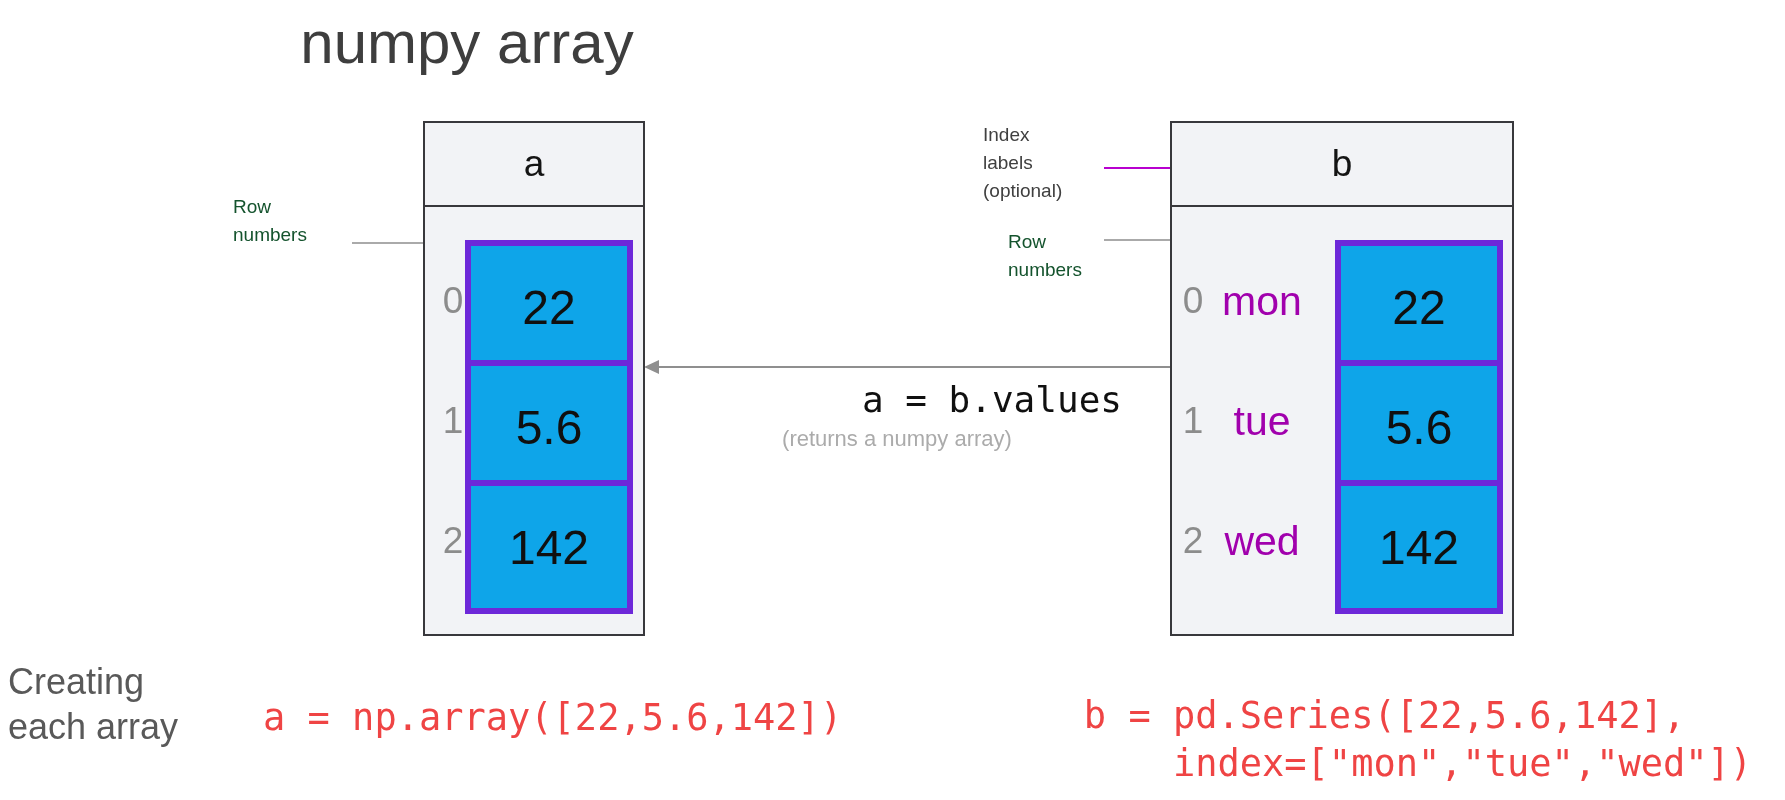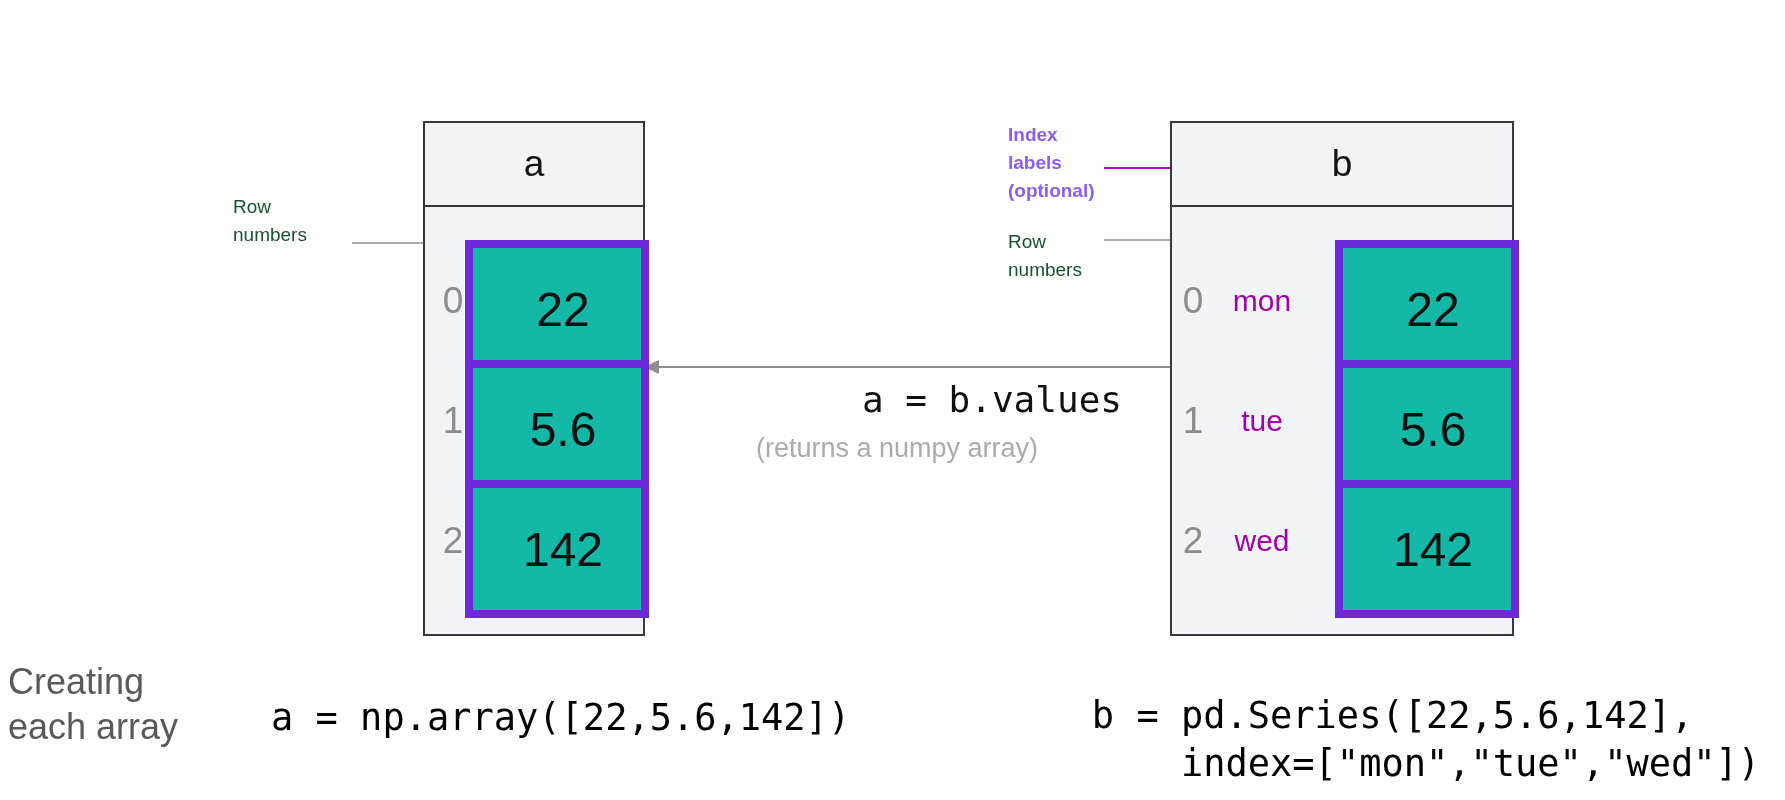--- a/index.html
+++ b/index.html
@@ -16,44 +16,44 @@
 
   .title{position:absolute;width:600px;text-align:center;font-size:60px;color:#3e3e3e;letter-spacing:0px;}
   .title-left{left:167px;top:8px;}
   .title-right{left:1005px;top:2px;}
 
   .box{position:absolute;top:121px;height:511px;background:#f2f3f6;border:2px solid #38383c;}
   .box-a{left:423px;width:218px;}
   .box-b{left:1170px;width:340px;}
   .box-header{position:absolute;left:0;top:0;width:100%;height:82px;border-bottom:2px solid #38383c;
     display:flex;align-items:center;justify-content:center;font-size:37px;color:#141414;}
-  .cell{position:absolute;width:156px;height:122px;background:#14b8a6;border:8px solid #6d28d9;
-    display:flex;align-items:center;justify-content:center;font-size:48px;color:#101010;padding-left:12px;}
+  .cell{position:absolute;width:156px;height:122px;background:#0ea5e9;border:6px solid #6d28d9;
+    display:flex;align-items:center;justify-content:center;font-size:48px;color:#101010;}
   .cells-a .cell{left:40px;}
   .cells-b .cell{left:163px;}
   .r1{top:117px;} .r2{top:237px;} .r3{top:357px;}
   .rownum{position:absolute;height:122px;display:flex;align-items:center;justify-content:center;
     font-size:37px;color:#8c8c8c;}
   .rownums-a .rownum{left:14px;width:28px;}
   .rownums-b .rownum{left:8px;width:26px;}
   .idxlabel{position:absolute;left:48px;width:84px;height:122px;display:flex;align-items:center;justify-content:center;
-    font-size:30px;color:#a100ad;}
+    font-size:41px;color:#a100ad;}
 
   .note{position:absolute;font-size:19px;line-height:28px;color:#14532d;}
   .note-row-left{left:233px;top:193px;width:110px;}
-  .note-index{left:1008px;top:121px;width:100px;color:#8b5cf6;font-weight:bold;}
+  .note-index{left:983px;top:121px;width:100px;color:#404040;}
   .note-row-right{left:1008px;top:228px;width:100px;}
 
   .middle{position:absolute;left:672px;top:379px;width:450px;text-align:center;}
   .mono{font-family:"DejaVu Sans Mono", monospace;}
   .middle-code{font-size:36px;color:#101010;line-height:42px;text-align:right;}
-  .middle-note{font-size:27px;color:#ababab;line-height:34px;margin-top:10px;}
+  .middle-note{font-size:22px;color:#ababab;line-height:34px;margin-top:1px;}
 
   .footer-label{position:absolute;left:8px;top:659px;width:190px;font-size:36px;line-height:45px;color:#595959;}
-  .code{position:absolute;font-size:37px;line-height:48px;color:#000000;white-space:pre;margin-left:8px;}
+  .code{position:absolute;font-size:37px;line-height:48px;color:#ef4444;white-space:pre;}
   .code-a{left:263px;top:694px;}
   .code-b{left:1017px;top:692px;text-align:center;}
 </style>
 </head>
 <body>
 
 <div class="canvas">
 
   <svg class="overlay" viewBox="0 0 1785 800">
     <g>
@@ -67,20 +67,21 @@
     <g>
       <polyline class="purple-line" points="1104,168 1262,168 1262,254"></polyline>
       <polygon class="purple-fill" points="1262,270 1255,254 1269,254"></polygon>
     </g>
     <g>
       <line class="gray-line-thick" x1="1170" y1="367" x2="658" y2="367"></line>
       <polygon class="gray-fill" points="644,367 659,360 659,374"></polygon>
     </g>
   </svg>
 
+  <div class="title title-left">numpy array</div>
 
   <div class="box box-a">
     <div class="box-header">
       <span>a</span>
     </div>
     <div class="rownums-a">
       <div class="rownum r1">0</div>
       <div class="rownum r2">1</div>
       <div class="rownum r3">2</div>
     </div>

